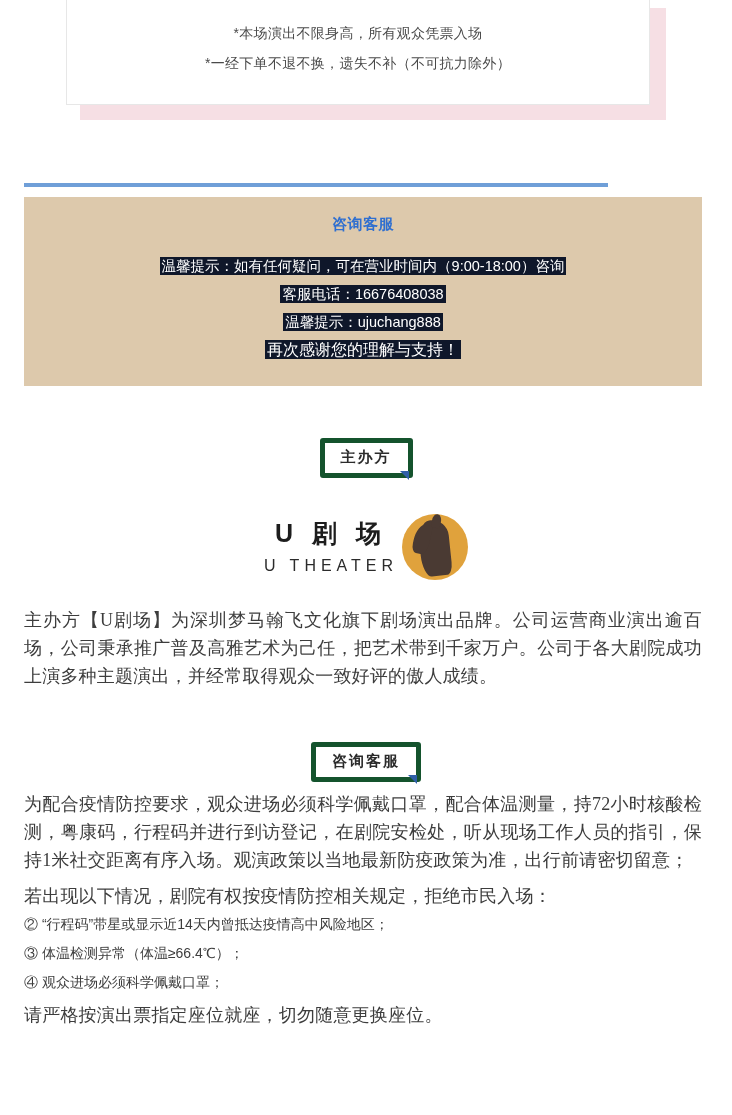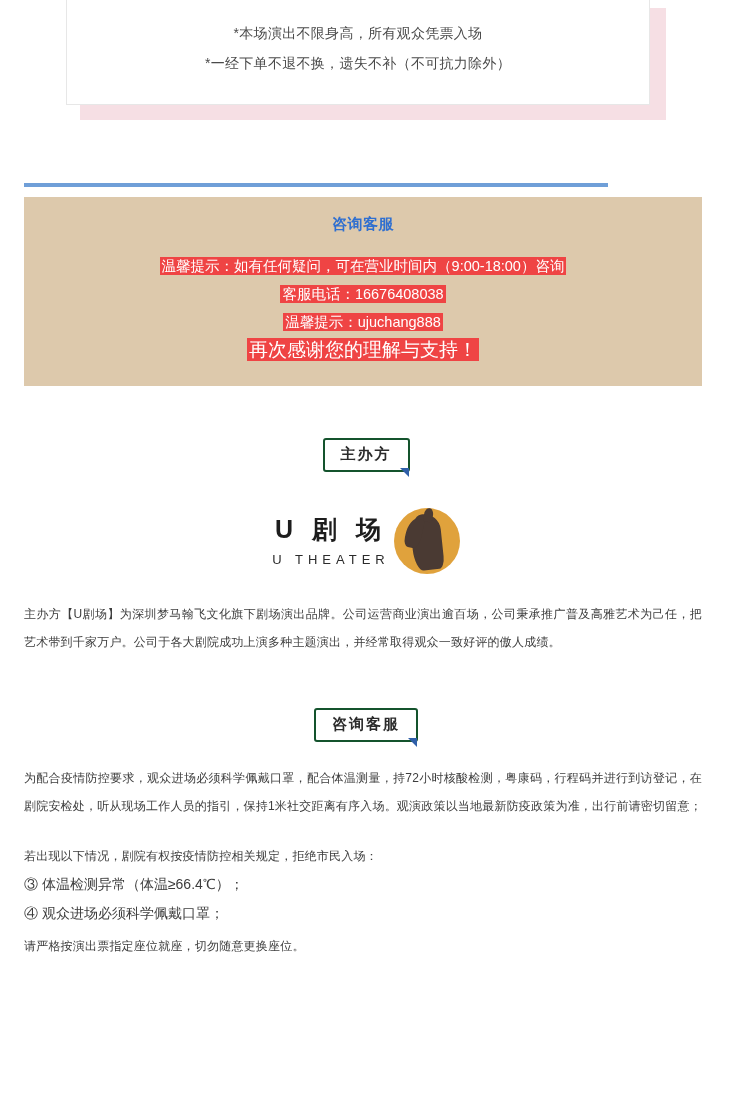--- a/index.html
+++ b/index.html
@@ -76,37 +76,37 @@
     font-size: 15px;
     letter-spacing: 0.5px;
     margin-bottom: 18px;
   }
   .cs-line {
     font-size: 14.5px;
     line-height: 28px;
     color: #2f6fd0;
   }
   .cs-line .hl {
-    background: #ef4444;
+    background: #0f172a;
     color: #ffffff;
     padding: 1px 2px;
   }
   .cs-line.small {
-    font-size: 19px;
+    font-size: 16px;
   }
 
   
   .section-head {
     text-align: center;
     margin-top: 52px;
   }
   .pill {
     display: inline-block;
     position: relative;
-    border: 2px solid #14532d;
+    border: 5px solid #14532d;
     border-radius: 3px;
     padding: 5px 16px 6px 16px;
     font-size: 15px;
     font-weight: bold;
     color: #2b2b2b;
     letter-spacing: 2px;
     background: #ffffff;
   }
   .pill::after {
     content: "";
@@ -131,21 +131,21 @@
     text-align: center;
     line-height: 1.25;
   }
   .brand-cn {
     font-size: 25px;
     font-weight: bold;
     color: #1d1d1d;
     letter-spacing: 6px;
   }
   .brand-en {
-    font-size: 13px;
+    font-size: 16px;
     color: #2b2b2b;
     letter-spacing: 5px;
     margin-top: 6px;
   }
   .brand-mark {
     position: relative;
     width: 66px;
     height: 66px;
     border-radius: 50%;
     background: #e0a23c;
@@ -181,28 +181,29 @@
     background: #4a3a33;
     border-radius: 50% 50% 20% 20%;
     transform: rotate(10deg);
   }
 
   
   .para {
     margin: 26px 24px 0 24px;
     width: 678px;
     box-sizing: border-box;
-    font-size: 12px;
+    font-size: 18px;
     line-height: 28px;
     color: #3d3d3d;
     letter-spacing: 0.2px;
     text-align: justify;
+    font-family: Liberation Serif, serif;
   }
   .para.tight { margin-top: 4px; }
-  .para.gap   { margin-top: 22px; }
+  .para.gap   { margin-top: 8px; }
   .list-item {
     margin: 0 24px;
     width: 678px;
     font-size: 14px;
     line-height: 29px;
     color: #3d3d3d;
   }
   .spacer-bottom { height: 40px; }
 </style>
 </head>
@@ -255,19 +256,20 @@
   <div class="para">主办方【U剧场】为深圳梦马翰飞文化旗下剧场演出品牌。公司运营商业演出逾百场，公司秉承推广普及高雅艺术为己任，把艺术带到千家万户。公司于各大剧院成功上演多种主题演出，并经常取得观众一致好评的傲人成绩。</div>
 
   <div class="section-head">
     <span class="pill">咨询客服</span>
   </div>
 
   <div class="para gap">为配合疫情防控要求，观众进场必须科学佩戴口罩，配合体温测量，持72小时核酸检测，粤康码，行程码并进行到访登记，在剧院安检处，听从现场工作人员的指引，保持1米社交距离有序入场。观演政策以当地最新防疫政策为准，出行前请密切留意；</div>
 
   <div class="para gap">若出现以下情况，剧院有权按疫情防控相关规定，拒绝市民入场：</div>
 
+  <div class="list-item">② “行程码”带星或显示近14天内曾抵达疫情高中风险地区；</div>
   <div class="list-item">③ 体温检测异常（体温≥66.4℃）；</div>
   <div class="list-item">④ 观众进场必须科学佩戴口罩；</div>
 
   <div class="para tight">请严格按演出票指定座位就座，切勿随意更换座位。</div>
 
   <div class="spacer-bottom"></div>
 </div>
 
 </body></html>

